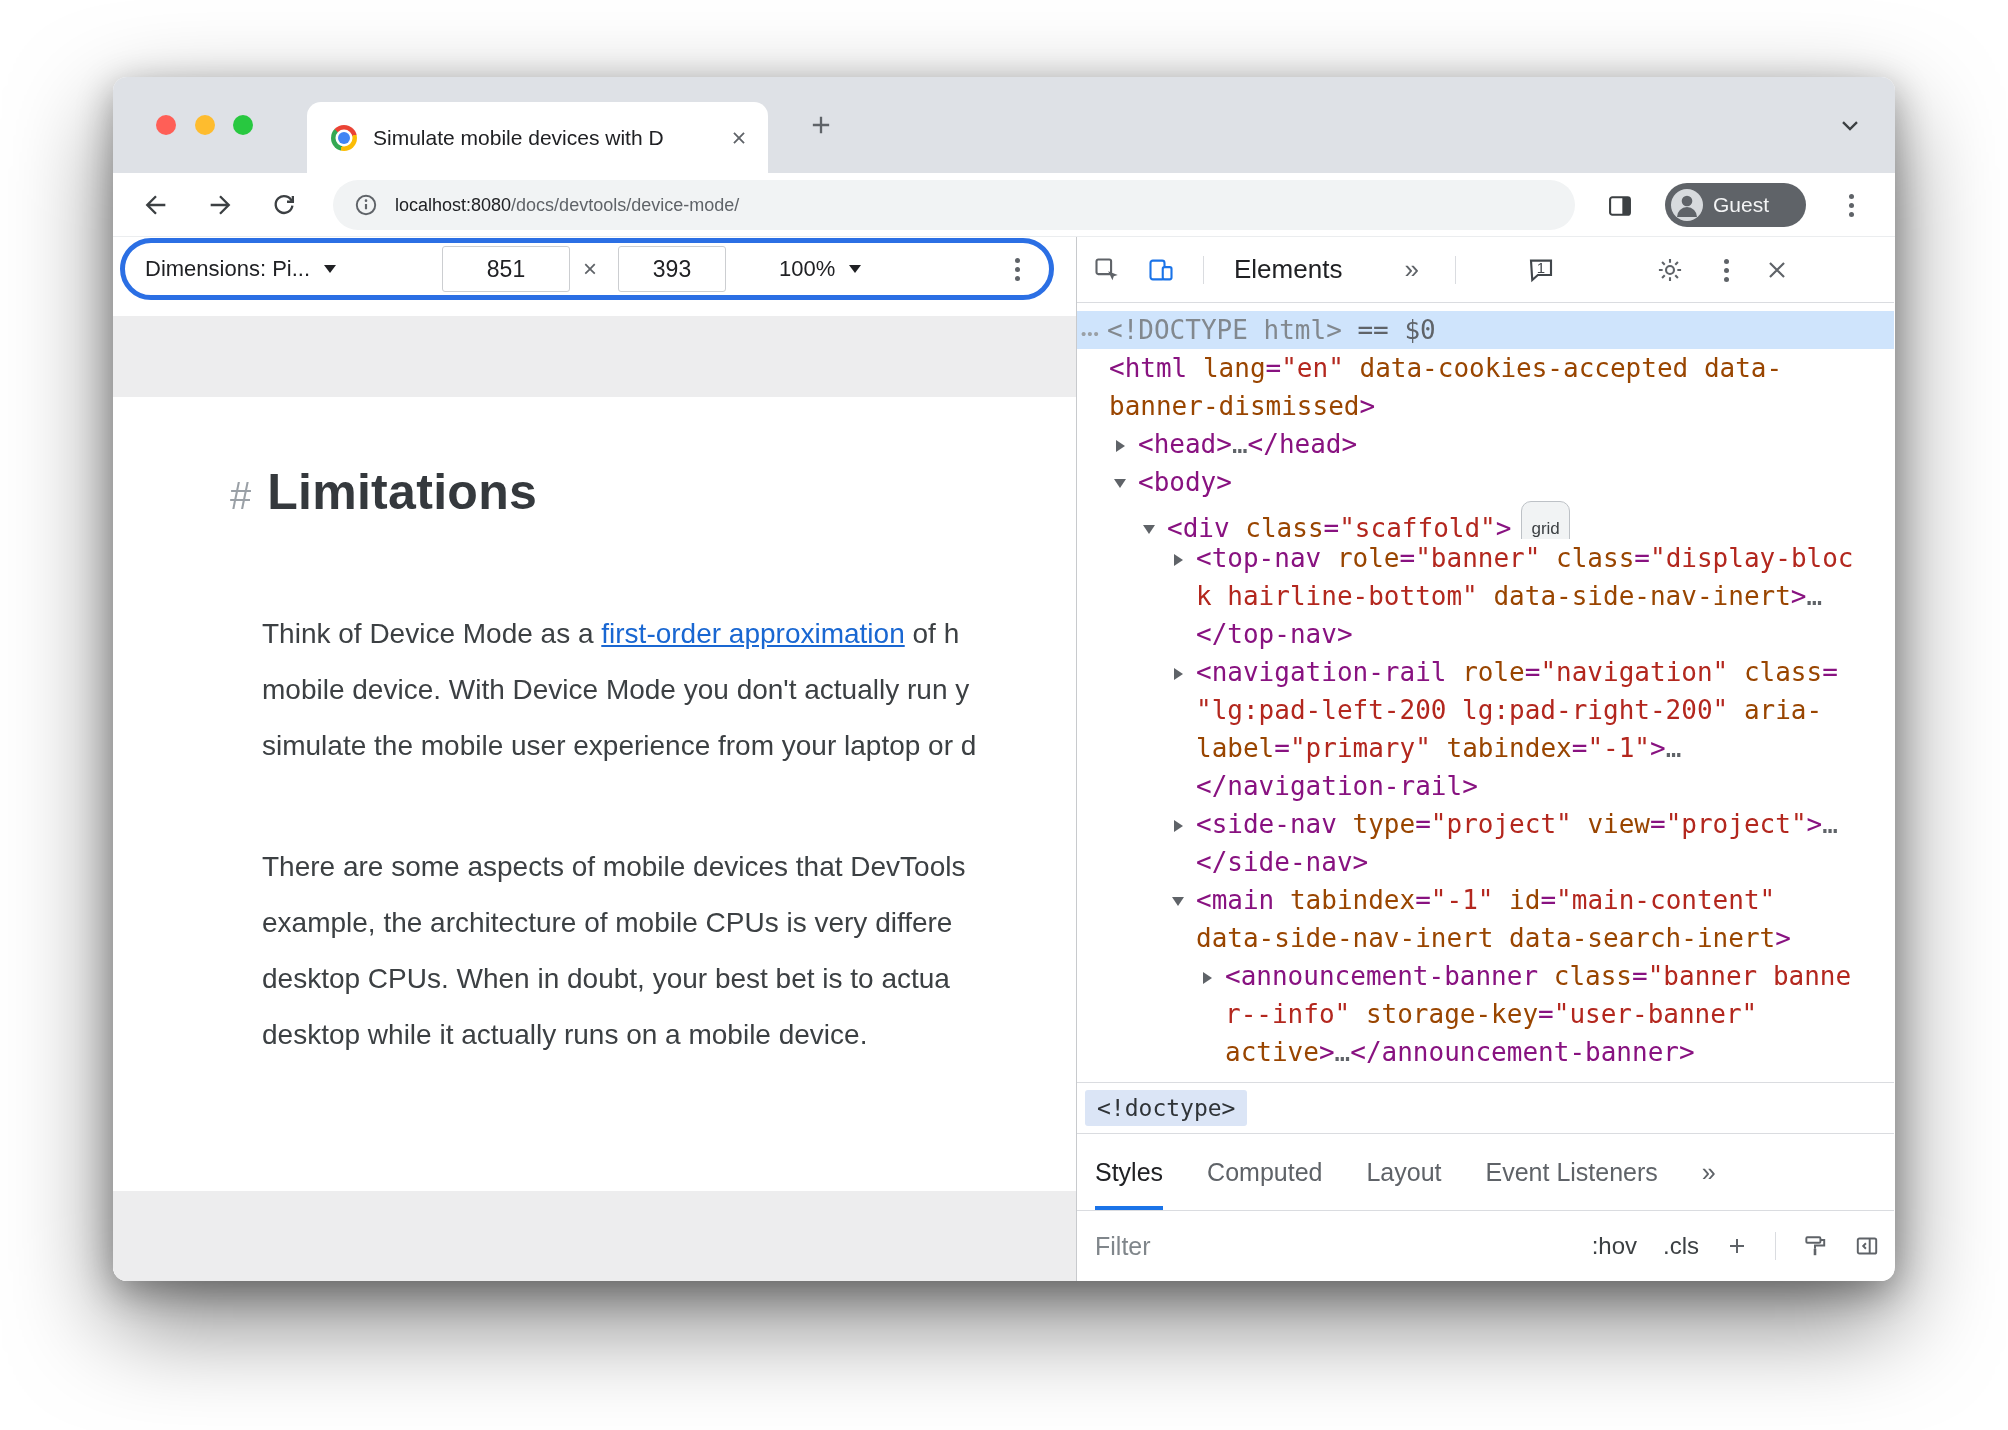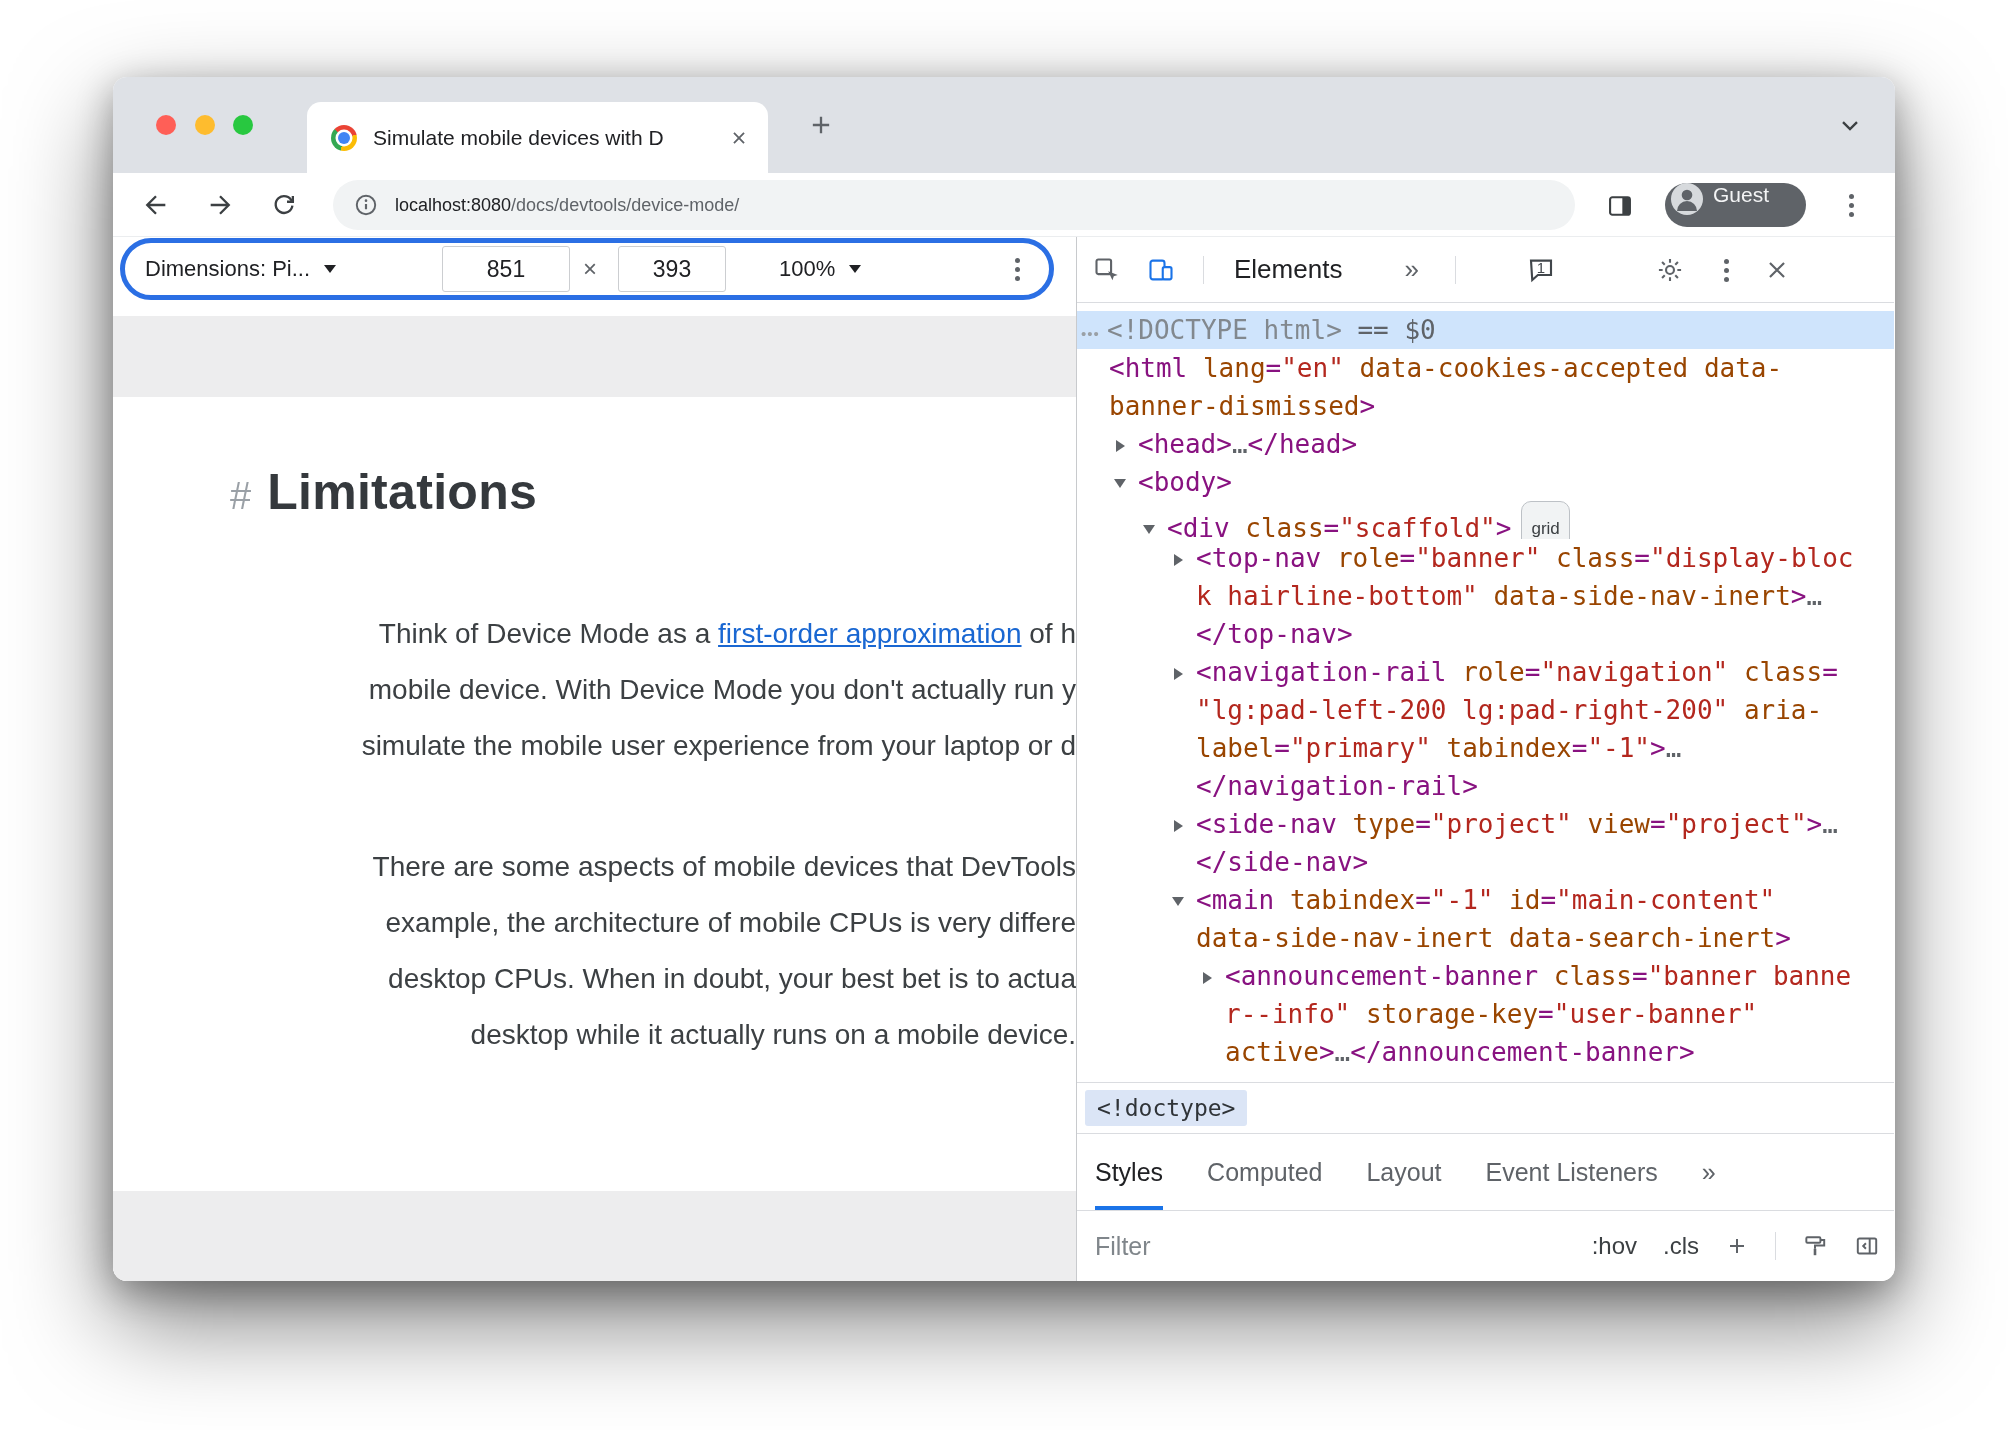--- a/index.html
+++ b/index.html
@@ -19,21 +19,21 @@
   .win-chevron { position:absolute; left:1723px; top:34px; width:28px; height:28px; }
 
   
   .urlrow { position:absolute; left:0; top:96px; width:100%; height:64px; background:#fff; border-bottom:1px solid #ebedef; }
   .nav-ic { position:absolute; top:18px; width:28px; height:28px; }
   .ic-back{ left:29px; } .ic-fwd{ left:93px; } .ic-reload{ left:157px; }
   .urlpill { position:absolute; left:220px; top:7px; width:1242px; height:50px; border-radius:25px; background:#f1f3f4; display:flex; align-items:center; padding:0 20px; }
   .url-text { margin-left:16px; font-size:18px; white-space:nowrap; }
   .url-host{ color:#202124; } .url-path{ color:#5f6368; }
   .split-ic { position:absolute; left:1493px; top:19px; width:28px; height:28px; }
-  .guest { position:absolute; left:1552px; top:10px; height:44px; width:141px; background:#5f6368; border-radius:22px; display:flex; padding:0 16px 0 6px; }
+  .guest { position:absolute; left:1552px; top:10px; height:44px; width:141px; background:#5f6368; border-radius:22px; display:flex; align-items:center; padding:0 16px 0 6px; }
   .guest-av { width:32px; height:32px; border-radius:50%; background:#d7dadd; overflow:hidden; flex:0 0 auto; }
   .guest-label { color:#f3f4f5; font-size:21px; margin-left:10px; }
   .url-kebab { position:absolute; left:1725px; top:18px; width:28px; height:28px; }
 
   
   .left-pane { position:absolute; left:0; top:160px; width:963px; height:1044px; background:#fff; overflow:hidden; }
   .devtools { position:absolute; left:963px; top:160px; width:818px; height:1044px; background:#fff; border-left:1px solid #c8cacd; }
 
   
   .dtb-ring { position:absolute; left:7px; top:1px; width:934px; height:62px; border:5px solid #2b6fe4; border-radius:32px; pointer-events:none; z-index:5; }
@@ -51,21 +51,21 @@
   .gray-top { position:absolute; left:0; top:79px; width:963px; height:81px; background:#ededee; }
   .gray-bottom { position:absolute; left:0; top:954px; width:963px; height:90px; background:#ededee; }
   .device-page { position:absolute; left:0; top:160px; width:963px; height:794px; background:#fff; overflow:hidden; }
 
   
   .heading-row { position:absolute; left:117px; top:66px; display:flex; align-items:baseline; }
   .h-hash { font-size:38px; color:#9aa0a6; margin-right:16px; }
   .h-title { font-size:50px; font-weight:600; color:#35393d; letter-spacing:.3px; }
   .para { position:absolute; left:0; width:100%; }
   .p1 { top:209px; } .p2 { top:442px; }
-  .pline { height:56px; line-height:56px; padding-left:149px; white-space:nowrap; overflow:hidden; font-size:28px; color:#3c4043;text-align:right; }
+  .pline { height:56px; line-height:56px; padding-left:149px; white-space:nowrap; overflow:hidden; font-size:28px; color:#3c4043; }
   .plink { color:#1967d2; text-decoration:underline; cursor:pointer; }
 
   
   .dt-toolbar { position:absolute; left:0; top:0; width:817px; height:66px; border-bottom:1px solid #dadce0; display:flex; align-items:center; padding:0 8px; }
   .sep-v { width:1px; height:28px; background:#dadce0; }
   .dt-tab-label { font-size:26px; color:#202124; }
   .more-chev { font-size:26px; color:#5f6368; }
   .bubble-wrap { position:relative; width:30px; height:30px; }
   .bubble-num { position:absolute; left:0; top:1px; width:30px; height:24px; display:flex; align-items:center; justify-content:center; font-size:15px; color:#41464b; }
 

